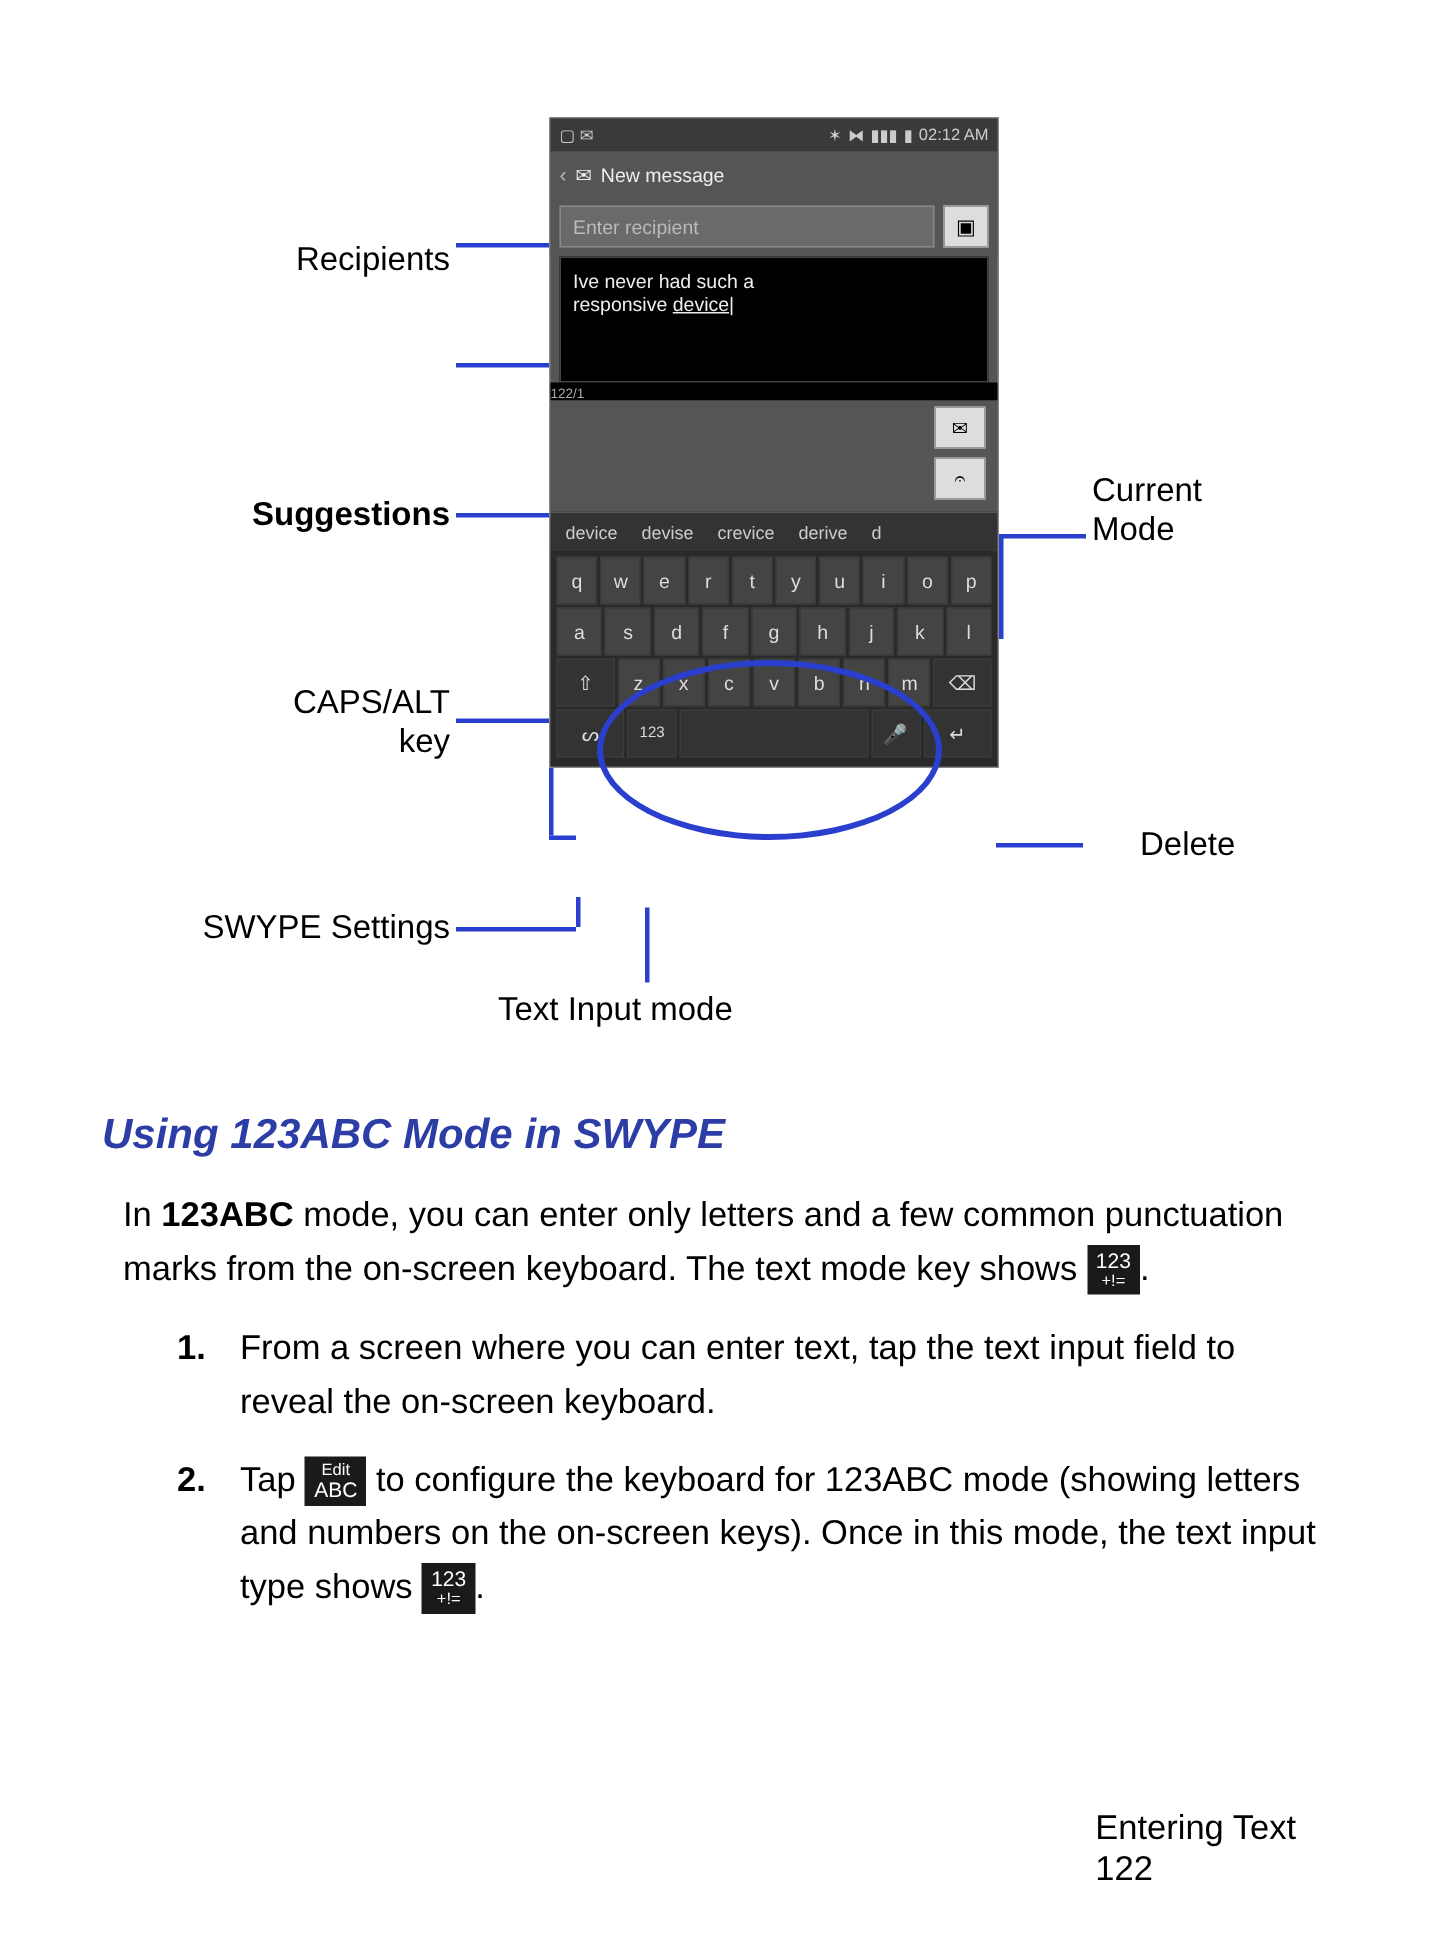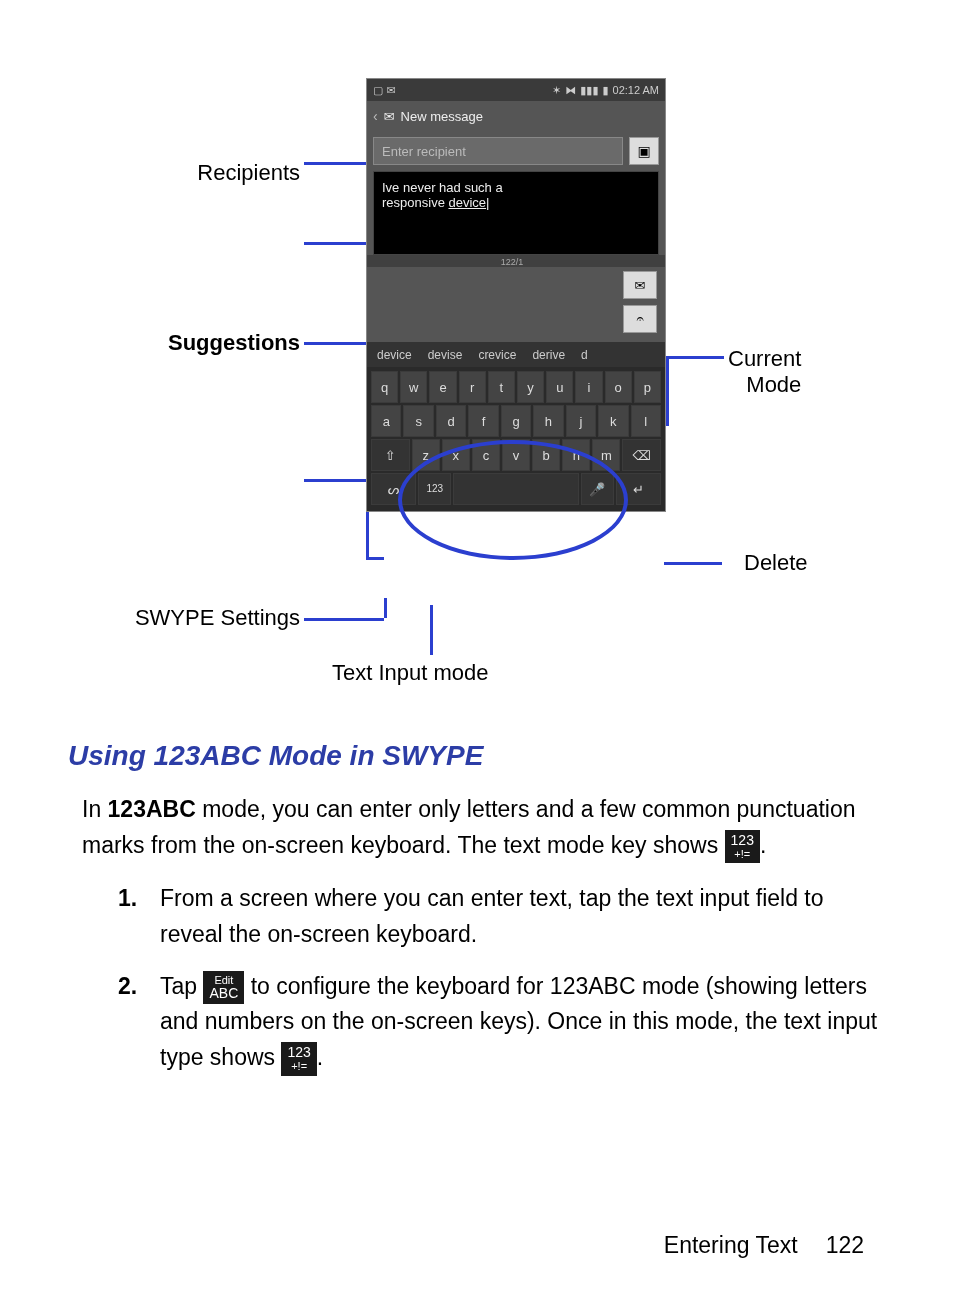--- a/index.html
+++ b/index.html
@@ -79,25 +79,25 @@
     height: 84px;
     margin: 0 6px;
     padding: 8px;
     color: #eee;
     font-size: 13px;
     border: 1px solid #444;
   }
   .msg-area .underline { text-decoration: underline; }
   .counter-row {
     display: flex;
-    justify-content: center;
+    justify-content: flex-start;
     padding: 2px 8px 0 0;
     color: #aaa;
     font-size: 9px;
-    background: #404040;
+    background: #000000;
   }
   .action-col {
     display: flex;
     flex-direction: column;
     align-items: flex-end;
     gap: 6px;
     padding: 4px 8px 8px 0;
     background: #555;
   }
   .action-btn {
@@ -219,37 +219,39 @@
     left: 0;
     font-weight: bold;
     font-family: 'Arial Narrow', Arial, sans-serif;
   }
   .footer {
     position: absolute;
     bottom: 36px;
     right: 90px;
     font-size: 23px;
     display: flex;
-    gap: 28px;
     align-items: baseline;
+    flex-direction: column;
   }
 </style>
 </head>
 <body>
 
 <div class="diagram-area">
 
   <div class="callout left" style="left:90px; top:160px; width:210px;">Recipients</div>
   <div class="callout left" style="left:90px; top:330px; width:210px;font-weight:bold;">Suggestions</div>
+  <div class="callout left" style="left:90px; top:455px; width:210px; white-space:pre-line;">CAPS/ALT
+key</div>
   <div class="callout left" style="left:60px; top:605px; width:240px;">SWYPE Settings</div>
   <div class="callout" style="left:332px; top:660px;">Text Input mode</div>
 
-  <div class="callout right" style="left:728px; top:346px; white-space:pre-line;text-align:right;">Current
+  <div class="callout right" style="left:728px; top:314px; white-space:pre-line;">Current
 Mode</div>
-  <div class="callout right" style="left:744px; top:550px;">Delete</div>
+  <div class="callout right" style="left:760px; top:550px;">Delete</div>
 
   <div class="line" style="left:304px; top:162px; width:80px;"></div>
   <div class="line" style="left:304px; top:242px; width:70px;"></div>
   <div class="line" style="left:304px; top:342px; width:64px;"></div>
   <div class="lineV" style="left:368px; top:342px; height:86px;"></div>
   <div class="line" style="left:368px; top:428px; width:20px;"></div>
   <div class="line" style="left:304px; top:479px; width:62px;"></div>
   <div class="lineV" style="left:366px; top:479px; height:78px;"></div>
   <div class="line" style="left:366px; top:557px; width:18px;"></div>
   <div class="line" style="left:304px; top:618px; width:80px;"></div>

